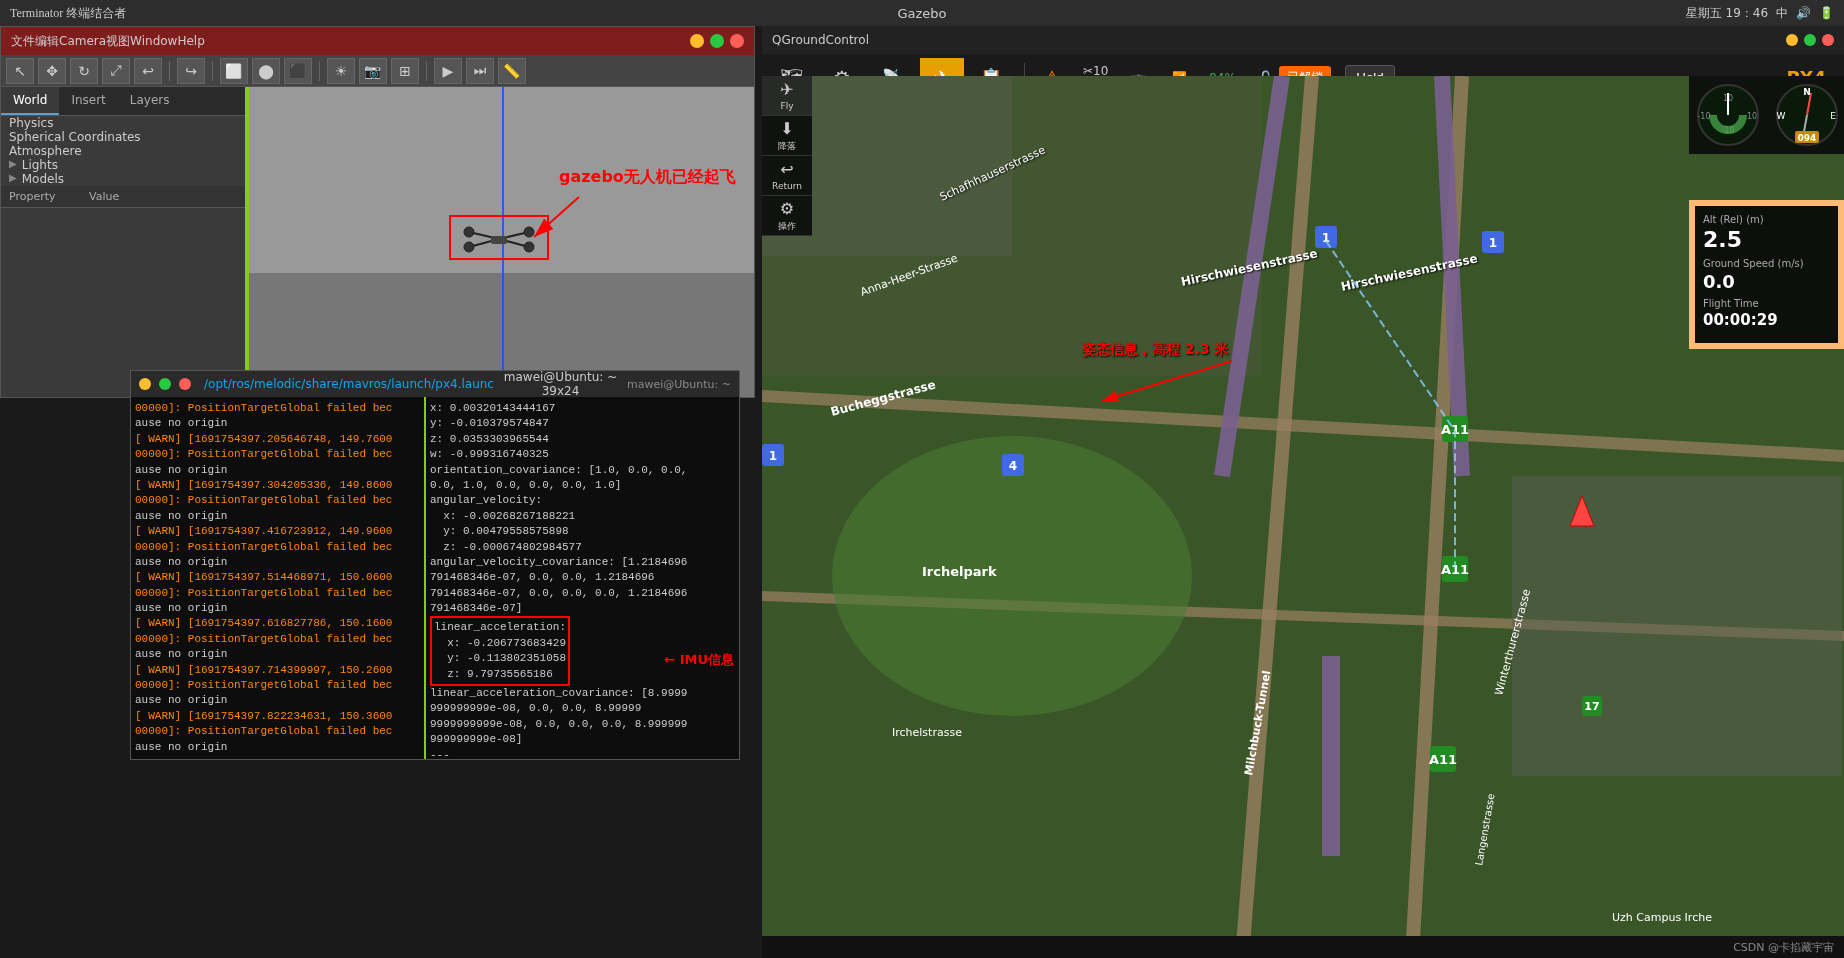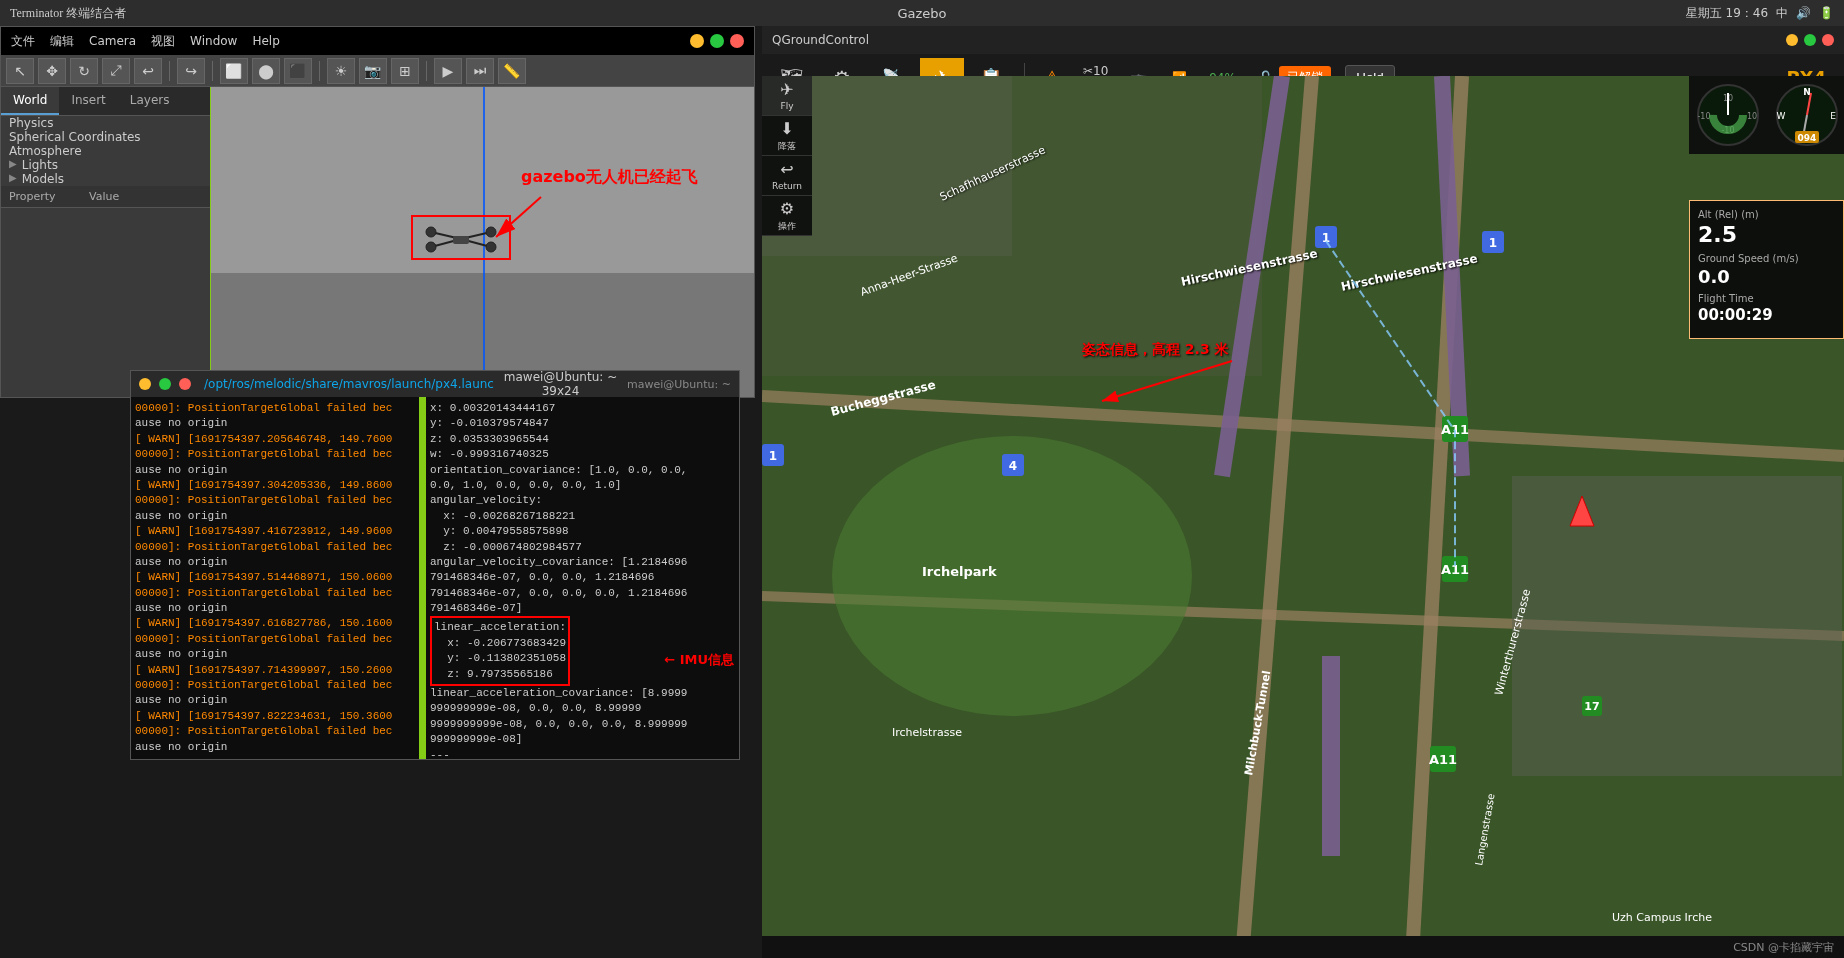--- a/index.html
+++ b/index.html
@@ -14,22 +14,22 @@
     #system-bar .left { display: flex; align-items: center; gap: 10px; font-family: Liberation Serif, serif; }
     #system-bar .center { position: absolute; left: 50%; transform: translateX(-50%); font-size: 13px; }
     #system-bar .right { display: flex; align-items: center; gap: 8px; }
 
     
     #gazebo-window {
       position: absolute; top: 26px; left: 0; width: 755px; height: 372px;
       background: #3c3c3c; border: 1px solid #555;
     }
     #gazebo-titlebar {
-      height: 28px; background: #000000; display: flex; align-items: center;
-      padding: 0 10px; gap: 15px; font-size: 13px;
+      height: 28px; background: #7f1d1d; display: flex; align-items: center;
+      padding: 0 10px; font-size: 13px;
     }
     #gazebo-titlebar .window-controls { margin-left: auto; display: flex; gap: 6px; }
     #gazebo-titlebar .win-btn { width: 14px; height: 14px; border-radius: 50%; display: inline-block; }
     #gazebo-titlebar .win-btn.close { background: #ff5f57; }
     #gazebo-titlebar .win-btn.min { background: #febc2e; }
     #gazebo-titlebar .win-btn.max { background: #28c840; }
 
     
     #gazebo-toolbar {
       height: 32px; background: #444; display: flex; align-items: center;
@@ -40,21 +40,21 @@
       display: flex; align-items: center; justify-content: center; cursor: pointer;
       color: #ccc; font-size: 14px;
     }
     #gazebo-toolbar .separator { width: 1px; height: 20px; background: #666; margin: 0 3px; }
 
     
     #gazebo-main { display: flex; height: calc(100% - 60px); }
 
     
     #gazebo-sidebar {
-      width: 210px; background: #3a3a3a; border-right: 1px solid #84cc16;
+      width: 248px; background: #3a3a3a; border-right: 4px solid #84cc16;
       flex-shrink: 0;
     }
     #gazebo-sidebar .tab-bar {
       display: flex; background: #2a2a2a; border-bottom: 1px solid #555;
     }
     #gazebo-sidebar .tab {
       padding: 6px 12px; cursor: pointer; font-size: 12px; color: #aaa;
     }
     #gazebo-sidebar .tab.active { background: #3a3a3a; color: #fff; border-bottom: 2px solid #5a9fd4; }
     #gazebo-sidebar .tree-item {
@@ -103,21 +103,21 @@
       height: 26px; background: #2a2a2a; display: flex; align-items: center;
       padding: 0 8px; gap: 8px;
     }
     #terminal-titlebar .win-btn { width: 12px; height: 12px; border-radius: 50%; }
     #terminal-titlebar .win-btn.close { background: #ff5f57; }
     #terminal-titlebar .win-btn.min { background: #febc2e; }
     #terminal-titlebar .win-btn.max { background: #28c840; }
     #terminal-titlebar .title { margin-left: 5px; font-size: 12px; color: #0ea5e9; }
     #terminal-split { display: flex; height: calc(100% - 26px); }
     #terminal-left {
-      width: 295px; background: #0d0d0d; border-right: 7px solid #84cc16;
+      width: 295px; background: #0d0d0d; border-right: 2px solid #84cc16;
       overflow: hidden; padding: 4px;
     }
     #terminal-right {
       flex: 1; background: #0d0d0d; overflow: hidden; padding: 4px;
     }
     .terminal-text { font-family: 'Courier New', monospace; font-size: 11px; line-height: 1.4; }
     .terminal-text .warn { color: #ff8800; }
     .terminal-text .normal { color: #cccccc; }
 
     
@@ -157,21 +157,21 @@
       background: #2d4a1e; overflow: hidden;
     }
     #map-image {
       width: 100%; height: 100%; position: relative;
       background: linear-gradient(135deg, #3d5a2a 0%, #4a6b35 20%, #2d4a1e 40%, #3a5525 60%, #5a7a40 80%, #4a6030 100%);
     }
 
     
     #stats-panel {
       position: absolute; top: 200px; right: 0; width: 155px;
-      background: rgba(10,10,10,0.92); border: 1px solid #fdba74; padding: 8px;
+      background: rgba(10,10,10,0.92); border: 6px solid #fdba74; padding: 8px;
     }
     .stat-row {
       display: flex; justify-content: space-between; margin-bottom: 6px;
       align-items: center;
     }
     .stat-value { color: #fff; font-size: 18px; font-weight: bold; }
     .stat-value.large { font-size: 22px; }
     .stat-section-label { color: #aaa; font-size: 10px; margin-bottom: 2px; }
 
     

